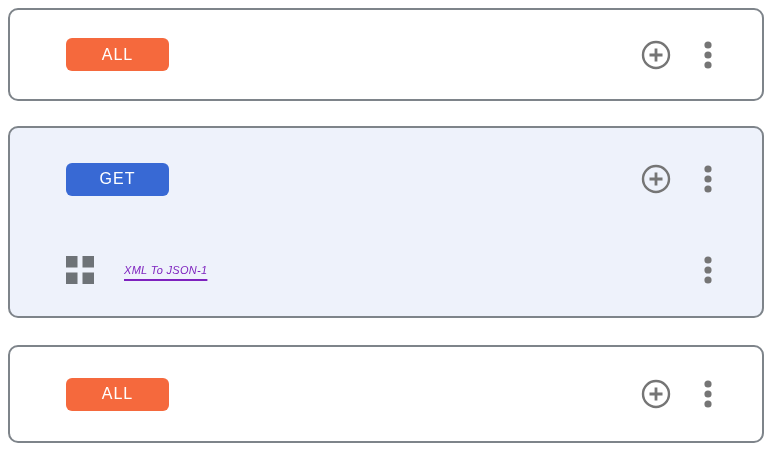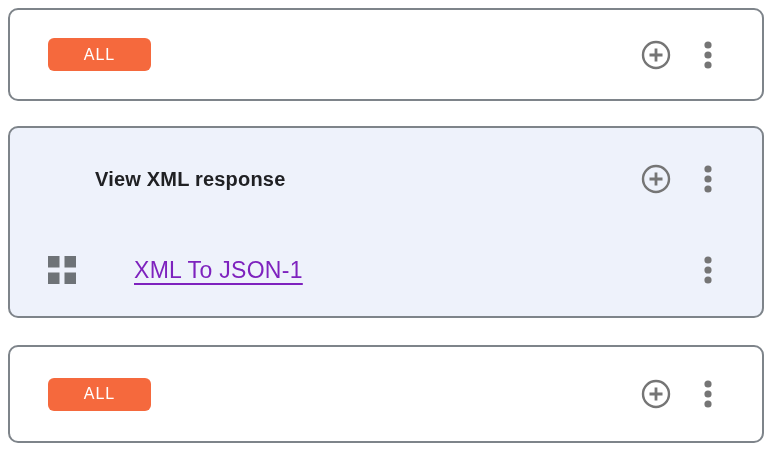--- a/index.html
+++ b/index.html
@@ -24,21 +24,21 @@
   .flow-card.highlighted { background: var(--card-highlight-bg, #EEF2FB); }
 
   .card-postflow { margin-top: 8px;  height: 93px; }
   .card-conditional { margin-top: 25px; height: 192px; }
   .card-preflow { margin-top: 27px; height: 98px; }
 
   .row {
     display: flex;
     align-items: center;
     box-sizing: border-box;
-    padding: 0 42px 0 38px;
+    padding: 0 42px 0 56px;
     text-align: center;
   }
   .single-row { height: 100%; }
   .header-row { height: 102px; }
   .policy-row { height: 80px; }
 
   .method-badge {
     box-sizing: border-box;
     min-width: 103px;
     height: 33px;
@@ -85,29 +85,30 @@
   .icon-btn.kebab { width: 24px; }
   .icon-btn svg { display: block; }
 
   .policy-grid-icon {
     width: 28px;
     height: 28px;
     flex: none;
   }
 
   .policy-link {
-    margin-left: 58px;
-    font-size: 23px;
+    margin-left: 30px;
+    font-size: 11px;
     font-weight: 400;
     letter-spacing: 0.3px;
     color: var(--policy-link, #7E22BE);
     text-decoration: underline;
     text-decoration-thickness: 2px;
     text-underline-offset: 5px;
     white-space: nowrap;
+    font-style: italic;
   }
 </style>
 </head>
 <body>
 
 <div class="flow-list">
 
   <div class="flow-card card-postflow">
     <div class="row single-row">
       <span class="method-badge badge-all">ALL</span>
@@ -128,21 +129,21 @@
               <circle cx="5" cy="25" r="3.6" fill="#757575"></circle>
             </svg>
           </span>
         </button>
       </span>
     </div>
   </div>
 
   <div class="flow-card card-conditional highlighted">
     <div class="row header-row">
-      <span class="flow-title">View XML response</span>
+      <span class="method-badge badge-get">GET</span>
       <span class="actions">
         <button class="icon-btn">
           <span>
             <svg width="30" height="30" viewBox="0 0 30 30">
               <circle cx="15" cy="15" r="13" fill="none" stroke="#757575" stroke-width="2.4"></circle>
               <path d="M15 8.5 V21.5 M8.5 15 H21.5" stroke="#757575" stroke-width="2.8" stroke-linecap="butt"></path>
             </svg>
           </span>
         </button>
         <button class="icon-btn kebab">

